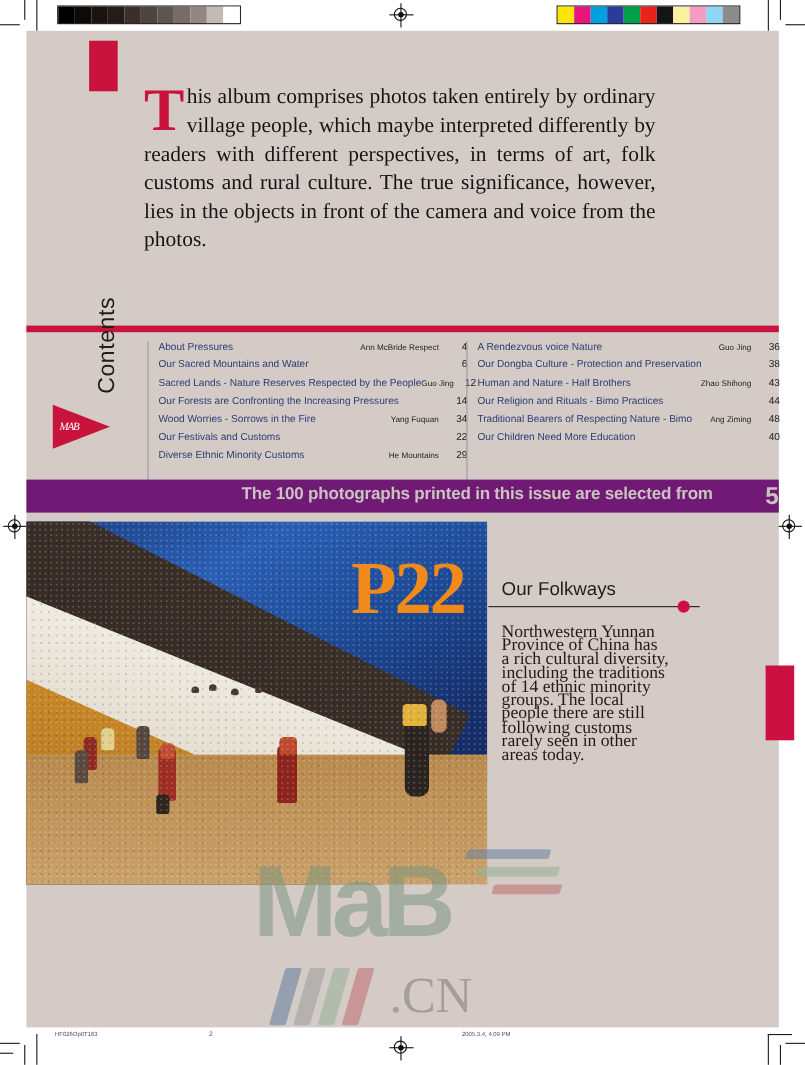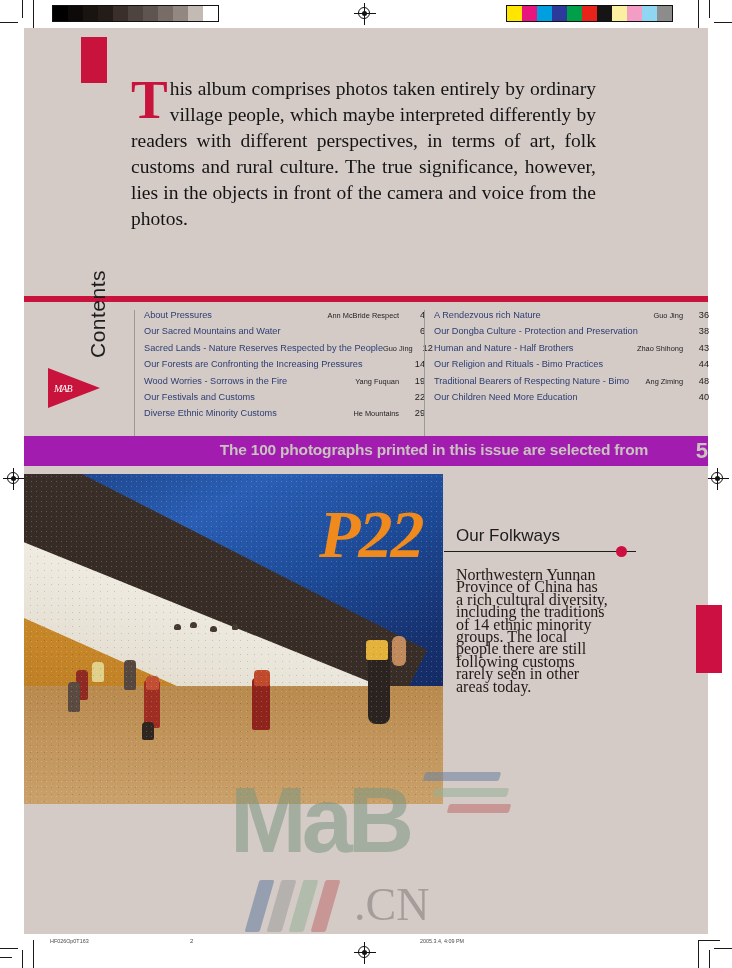--- a/index.html
+++ b/index.html
@@ -56,21 +56,21 @@
   .tocwrap{position:absolute;top:282px;height:148px;}
   .tocwrap.left{left:110px;width:290px;border-left:1px solid #9a9a9a;}
   .tocwrap.right{left:400px;width:284px;border-left:1px solid #9a9a9a;}
   .tocrow{display:flex;align-items:baseline;height:16.4px;padding-left:9px;}
   .tocrow .t{font-size:9.2px;color:#2c3d73;white-space:nowrap;}
   .tocrow .fill{flex:1;}
   .tocrow .a{font-size:7.4px;color:#1d1d1d;white-space:nowrap;padding-right:10px;}
   .tocrow .p{font-size:9.2px;color:#1d1d1d;width:16px;text-align:right;}
 
   
-  #banner{position:absolute;left:0;top:408px;width:684px;height:30px;background:#a21caf;}
+  #banner{position:absolute;left:0;top:408px;width:684px;height:30px;background:#701a75;}
   #banner .btxt{position:absolute;right:60px;top:5px;font-size:15.5px;font-weight:bold;
         color:#c9c3c0;white-space:nowrap;letter-spacing:-.2px;}
   #banner .bnum{position:absolute;right:0px;top:2px;font-size:22px;font-weight:bold;
         color:#c9c3c0;}
 
   
   #photo{position:absolute;left:0px;top:446px;width:419px;height:330px;overflow:hidden;}
   #photo .sky{position:absolute;inset:0;
       background:linear-gradient(150deg,#1b3f82 0%,#2a5fb5 25%,#1d4a96 48%,#16306e 70%,#0f2350 100%);}
   #photo .ridge{position:absolute;left:-60px;top:-60px;width:520px;height:330px;
@@ -86,21 +86,21 @@
       background:linear-gradient(#b98a4e,#caa16a);}
   #photo .grain{position:absolute;inset:0;opacity:.38;
       background-image:
         radial-gradient(#fff8 .7px,transparent .8px),
         radial-gradient(#0006 .7px,transparent .8px);
       background-size:5px 5px,7px 7px;background-position:0 0,3px 2px;}
   #photo .fig{position:absolute;width:12px;height:30px;border-radius:4px 4px 2px 2px;}
 
   
   #p22{position:absolute;left:295px;top:30px;font-size:68px;line-height:60px;
-       font-weight:bold;color:#f08a1c;font-family:"Liberation Serif",serif;letter-spacing:-2px;font-style:italic;}
+       font-weight:bold;color:#f08a1c;font-family:"Liberation Serif",serif;letter-spacing:-2px;}
 
   
   #folk-title{position:absolute;left:432px;top:498px;font-size:17px;color:#1d1d1d;}
   #folk-rule{position:absolute;left:420px;top:523px;width:192px;height:1.4px;background:#1d1d1d;}
   #folk-dot{position:absolute;left:592px;top:518px;width:11px;height:11px;border-radius:50%;background:#cc1041;}
   #folk-body{position:absolute;left:432px;top:541px;width:152px;
        font-family:Liberation Serif, serif;font-size:16px;line-height:12.4px;color:#231a18;}
 
   
   #righttab{position:absolute;left:672px;top:577px;width:26px;height:68px;background:#cc1041;}
@@ -223,39 +223,39 @@
         <div class="tocrow">
           <span class="t">Our Forests are Confronting the Increasing Pressures</span>
           <span class="fill"></span>
           <span class="a"></span>
           <span class="p">14</span>
         </div>
         <div class="tocrow">
           <span class="t">Wood Worries - Sorrows in the Fire</span>
           <span class="fill"></span>
           <span class="a">Yang Fuquan</span>
-          <span class="p">19</span>
+          <span class="p">34</span>
         </div>
         <div class="tocrow">
           <span class="t">Our Festivals and Customs</span>
           <span class="fill"></span>
           <span class="a"></span>
           <span class="p">22</span>
         </div>
         <div class="tocrow">
           <span class="t">Diverse Ethnic Minority Customs</span>
           <span class="fill"></span>
           <span class="a">He Mountains</span>
           <span class="p">29</span>
         </div>
       </div>
 
     <div class="tocwrap right" id="toc-right">
         <div class="tocrow">
-          <span class="t">A Rendezvous rich Nature</span>
+          <span class="t">A Rendezvous voice Nature</span>
           <span class="fill"></span>
           <span class="a">Guo Jing</span>
           <span class="p">36</span>
         </div>
         <div class="tocrow">
           <span class="t">Our Dongba Culture - Protection and Preservation</span>
           <span class="fill"></span>
           <span class="a"></span>
           <span class="p">38</span>
         </div>

